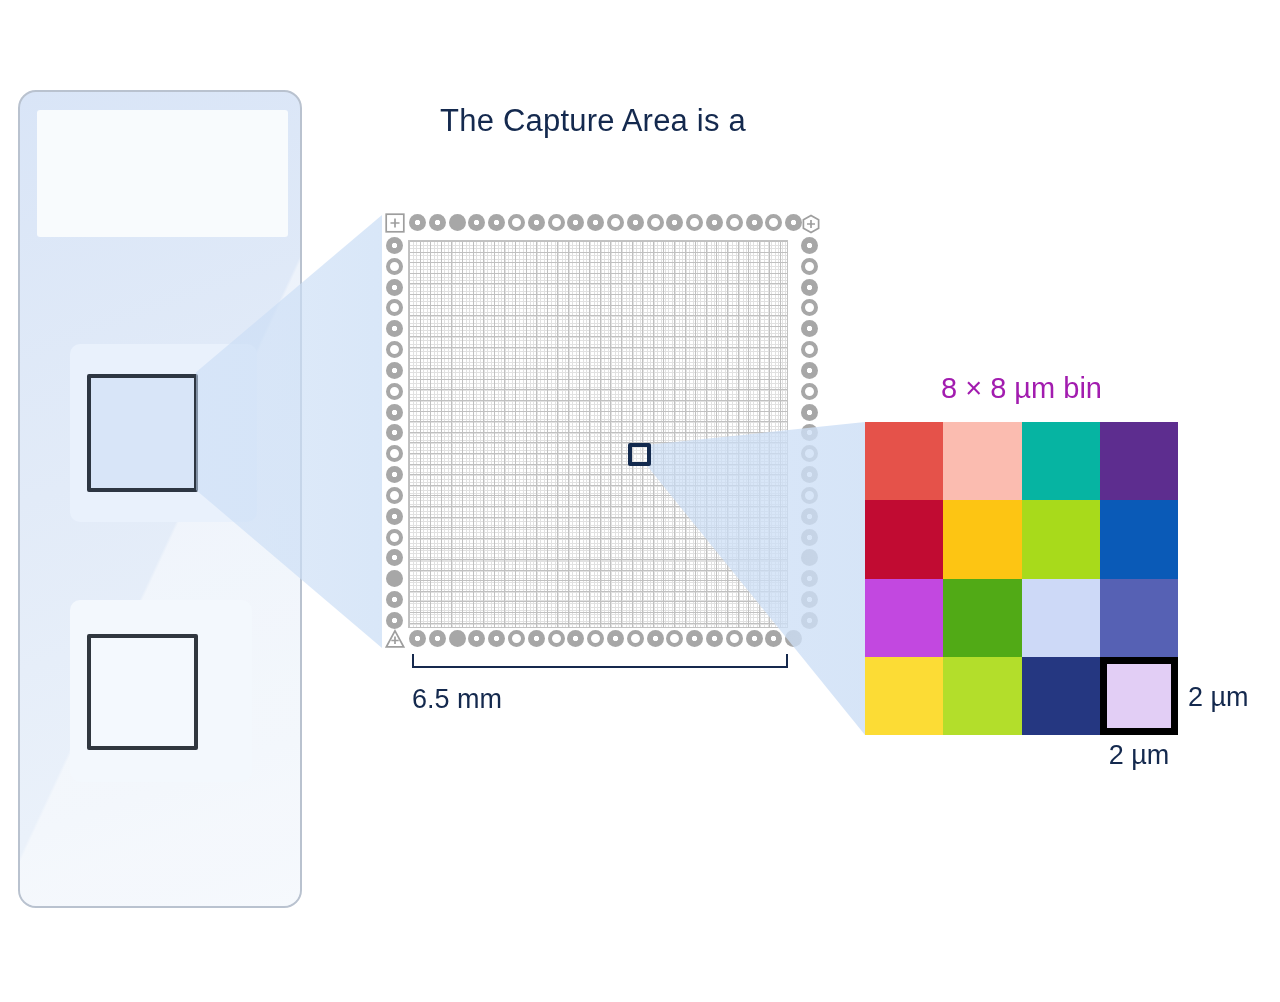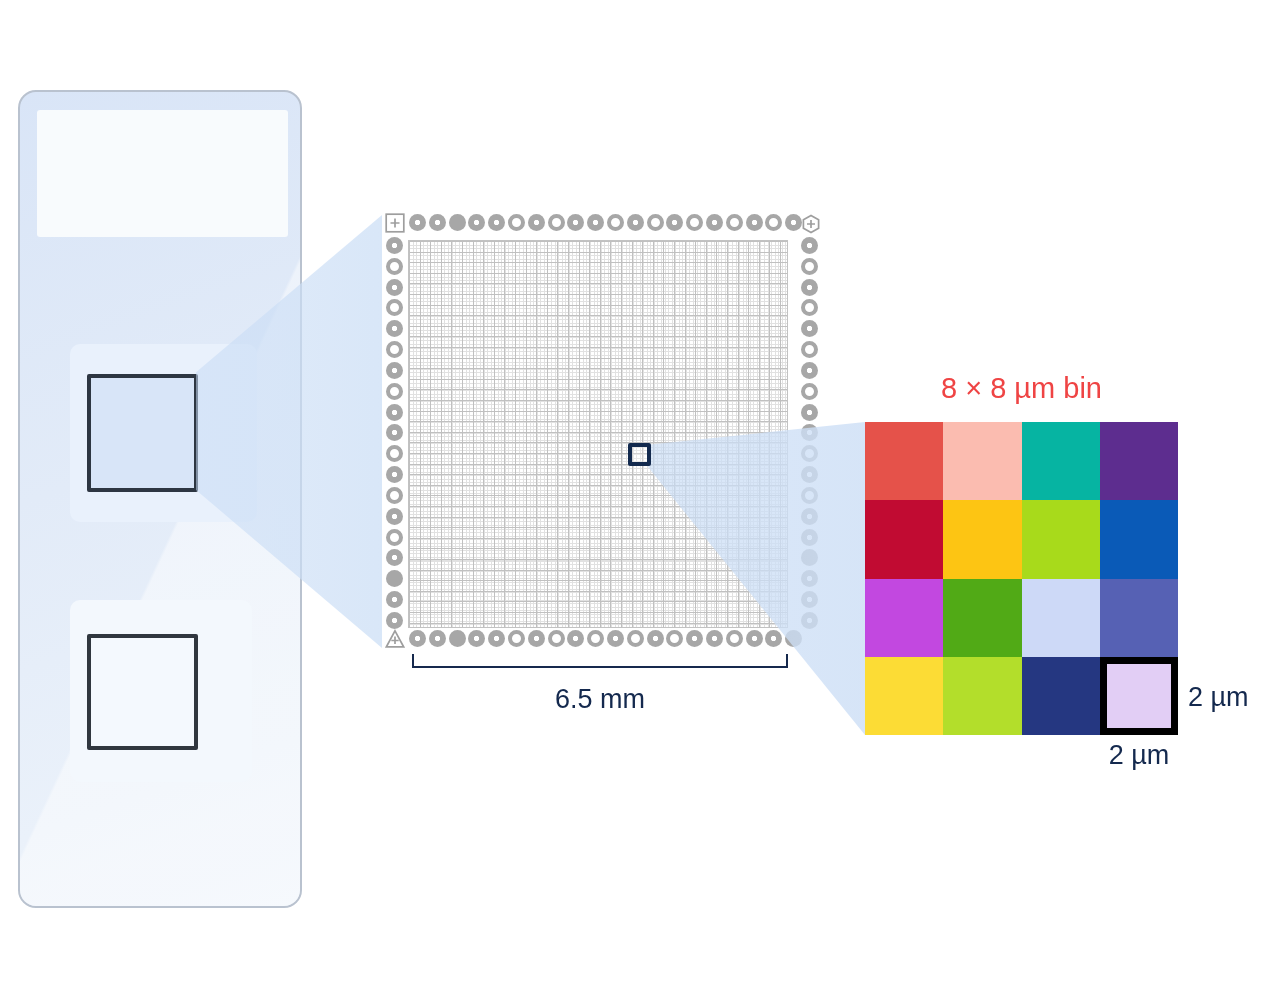--- a/index.html
+++ b/index.html
@@ -78,31 +78,31 @@
     position:absolute;left:628px;top:443px;width:23px;height:23px;z-index:5;
     border:4.5px solid #132a4e;border-radius:2px;box-sizing:border-box;background:rgba(255,255,255,0.25);
   }
   
   .width-bracket{
     position:absolute;left:412px;top:654px;width:376px;height:14px;z-index:3;
     border-left:2.5px solid #16294d;border-right:2.5px solid #16294d;border-bottom:2.5px solid #16294d;
     box-sizing:border-box;
   }
   .width-label{
-    position:absolute;left:412px;top:684px;width:376px;text-align:center;z-index:3;
+    position:absolute;left:412px;top:684px;width:376px;text-align:left;z-index:3;
     font-size:27px;color:#14294e;
   }
   
   .main-title{
     position:absolute;left:348px;top:96px;width:490px;text-align:center;
     font-size:31px;line-height:50px;font-weight:500;color:#14294e;letter-spacing:0.2px;
   }
   .bin-title{
     position:absolute;left:865px;top:372px;width:313px;text-align:center;
-    font-size:29px;font-weight:500;color:#ef4444;
+    font-size:29px;font-weight:500;color:#a21caf;
   }
   
   .bin-grid{
     position:absolute;left:865px;top:422px;width:313px;height:313px;z-index:6;
     display:grid;grid-template-columns:repeat(4,1fr);grid-template-rows:repeat(4,1fr);
   }
   .bin-cell{width:100%;height:100%;}
   .bin-cell.highlight{border:7px solid #000;box-sizing:border-box;}
   .bin-side-label{
     position:absolute;left:1188px;top:682px;font-size:27px;color:#14294e;z-index:7;white-space:nowrap;
@@ -120,20 +120,21 @@
   <div class="slide-label"></div>
   <div class="capture-panel-1"></div>
   <div class="capture-square-1"></div>
   <div class="capture-panel-2"></div>
   <div class="capture-square-2"></div>
 </div>
 
 <div class="beam beam-1"></div>
 
 <div class="main-title">
+  <div>The Capture Area is a</div>
 </div>
 
 <div class="fiducial-frame">
   <div class="oligo-grid"></div>
   <svg class="corner-marker tl" viewBox="0 0 20 20">
     <rect x="1.2" y="1.2" width="17.6" height="17.6" fill="none" stroke="#9e9e9e" stroke-width="1.7"></rect>
     <path d="M10 5.5V14.5 M5.5 10H14.5" stroke="#9e9e9e" stroke-width="1.7" fill="none"></path>
   </svg>
   <svg class="corner-marker tr" viewBox="0 0 20 20">
     <polygon points="10,1.5 17.6,5.8 17.6,14.2 10,18.5 2.4,14.2 2.4,5.8" fill="none" stroke="#9e9e9e" stroke-width="1.7"></polygon>

